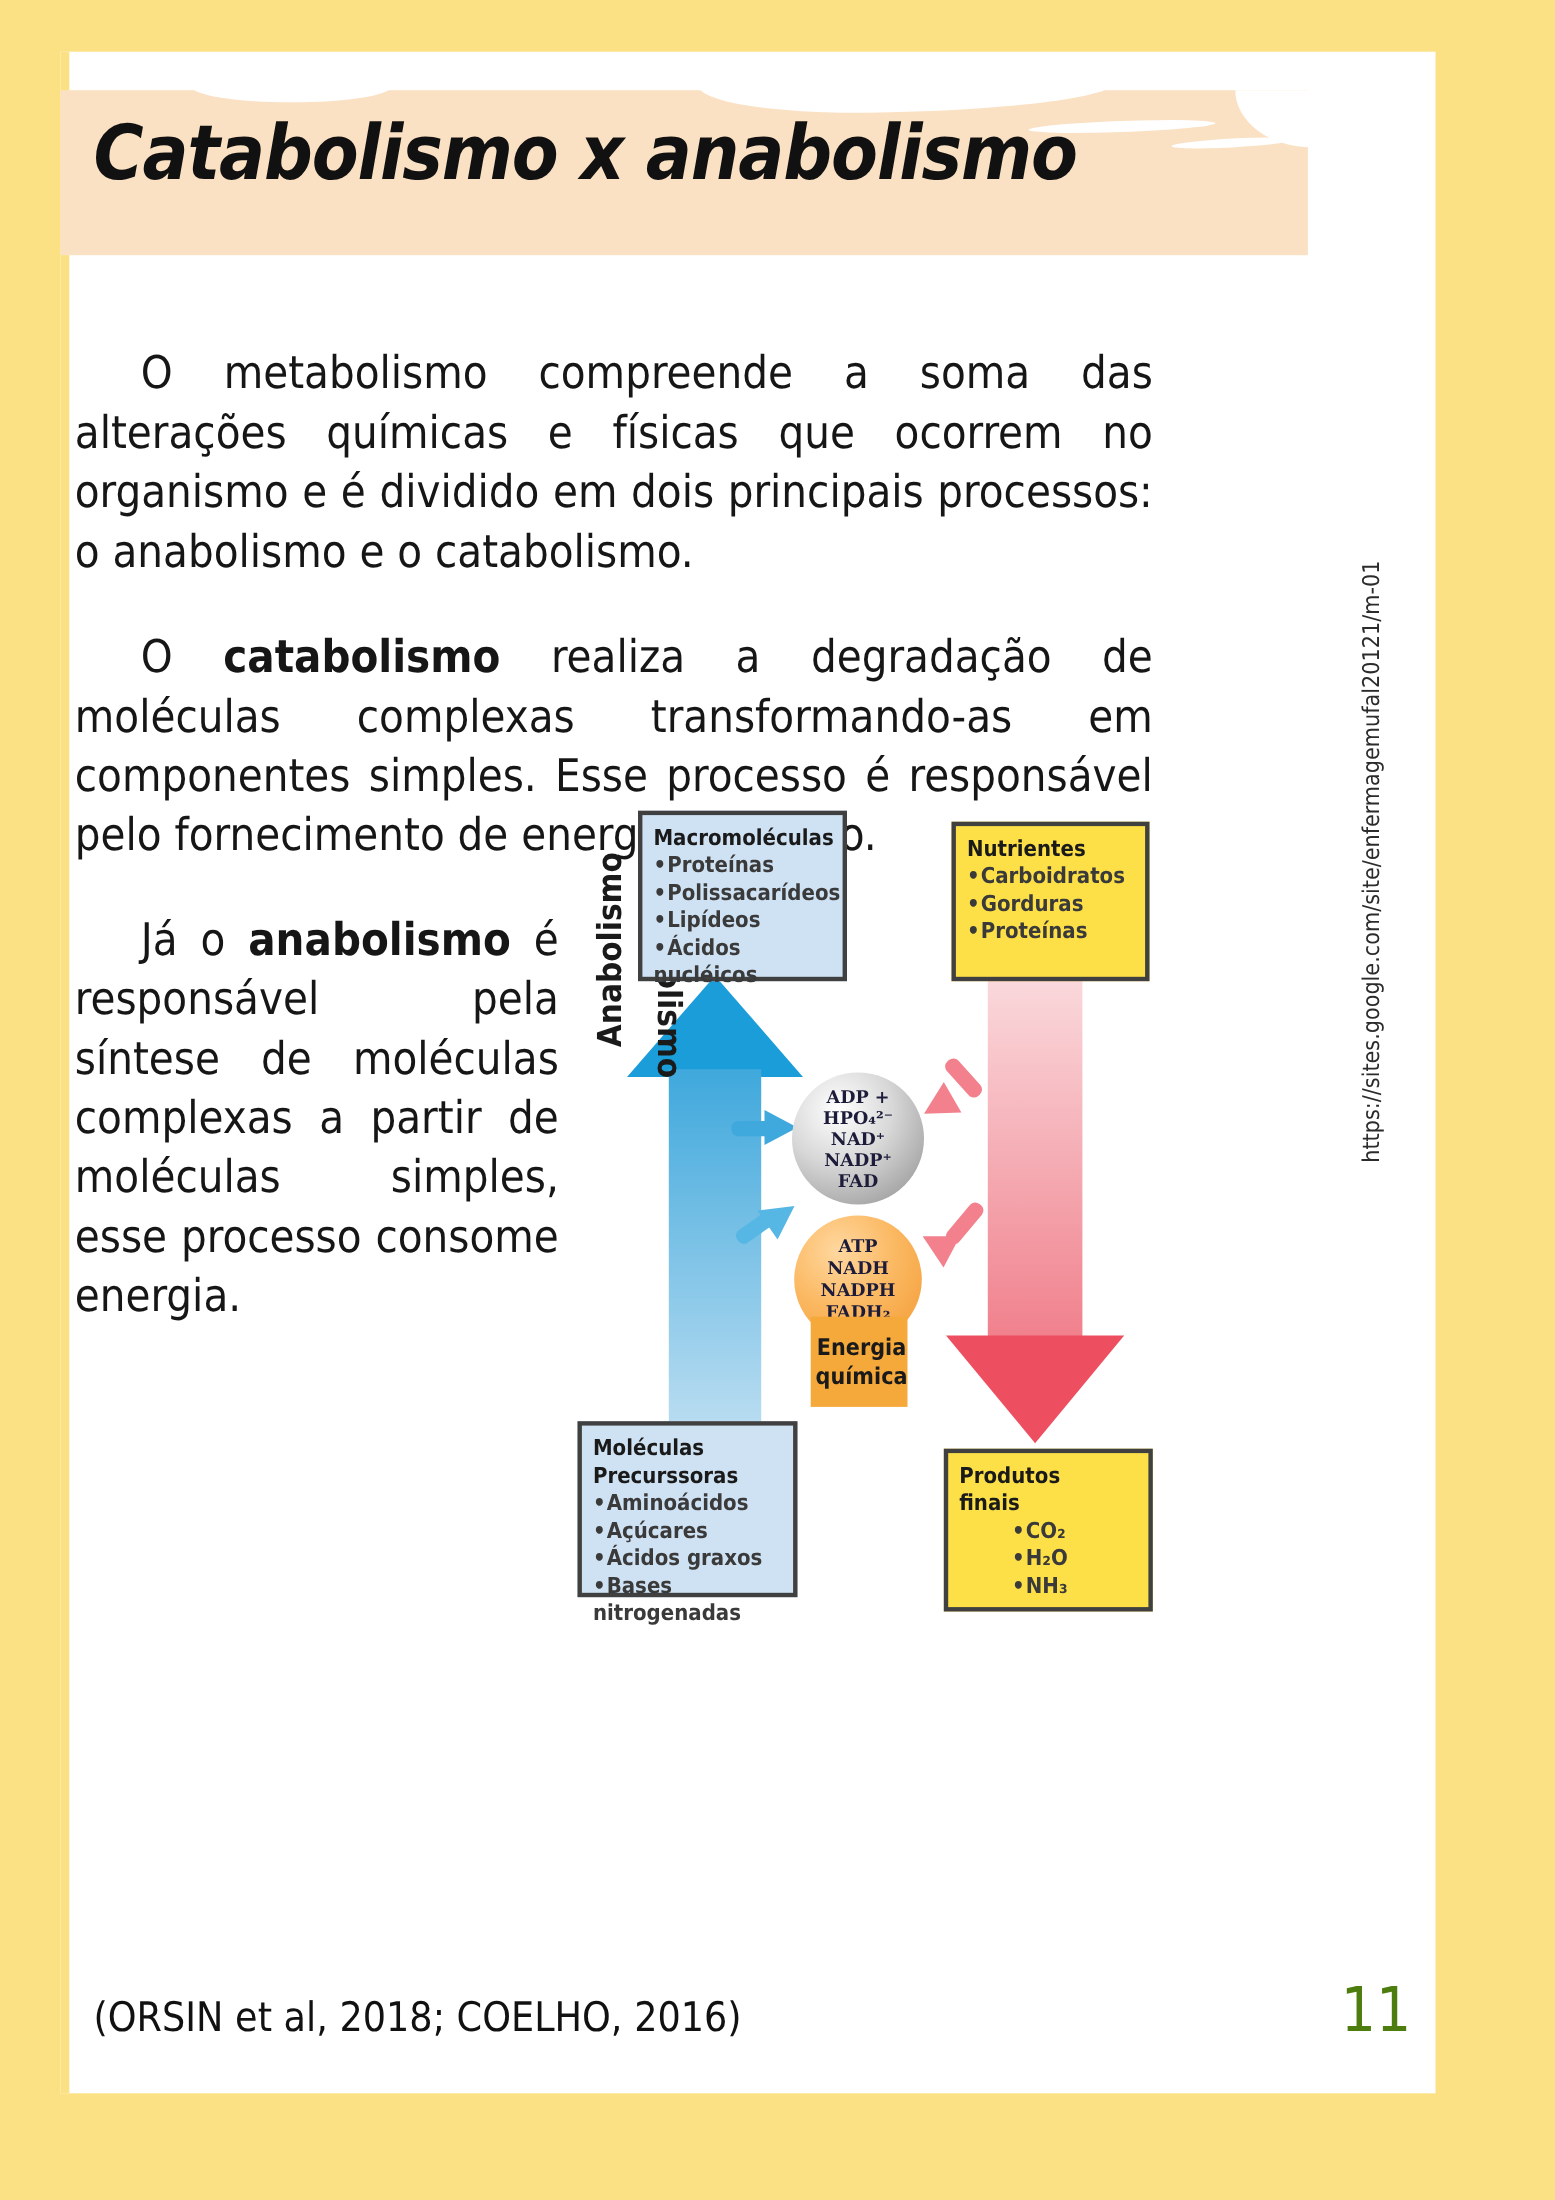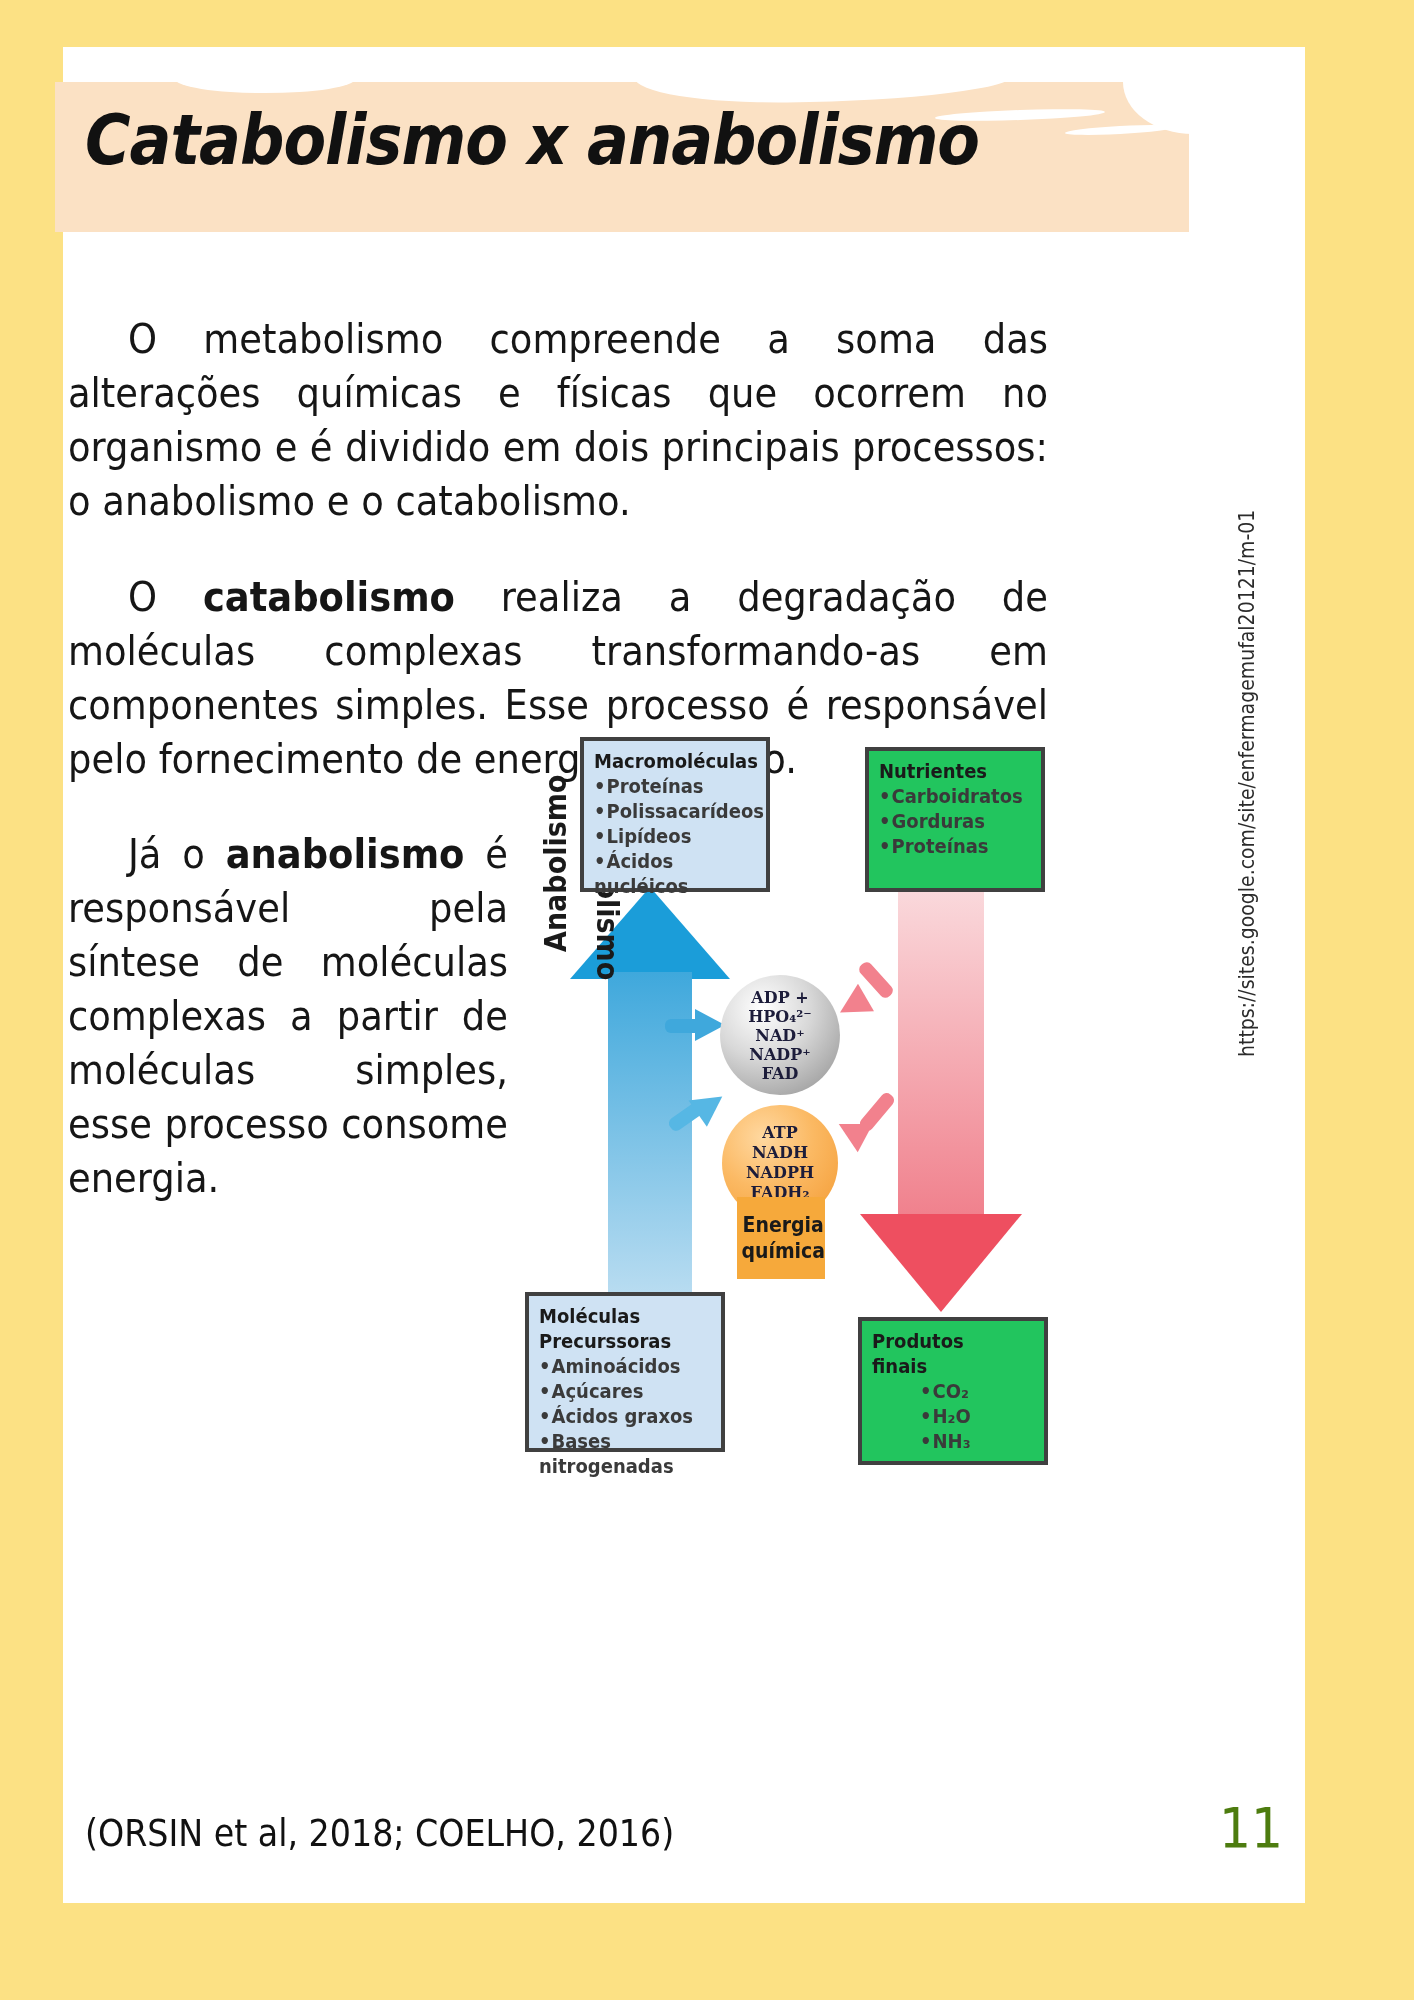--- a/index.html
+++ b/index.html
@@ -100,21 +100,21 @@
     box-sizing:border-box;
     font-family:"DejaVu Sans Condensed","Liberation Sans",sans-serif;
     color:#2b2b2b;
     padding:8px 6px 4px 10px;
   }
   .fig-box .hd{font-weight:700;font-size:20px;line-height:25px;color:#1a1a1a;}
   .fig-box ul{margin:0;padding:0;list-style:none;}
   .fig-box li{font-size:20px;line-height:25px;font-weight:600;color:#3a3a3a;}
   .fig-box li:before{content:"\2022";margin-right:1px;}
   .blue-box{background:#CFE2F3;}
-  .pink-box{background:#22c55e;}
+  .pink-box{background:#fde047;}
 
   #box-macro{left:55px;top:0px;width:190px;height:155px;}
   #box-nutri{left:340px;top:10px;width:180px;height:145px;}
   #box-prec{left:0px;top:555px;width:200px;height:160px;}
   #box-prod{left:333px;top:580px;width:190px;height:148px;}
   #box-prod .items{margin-left:48px;}
 
   
   #arrow-ana{
     position:absolute;left:45px;top:150px;width:160px;height:420px;

